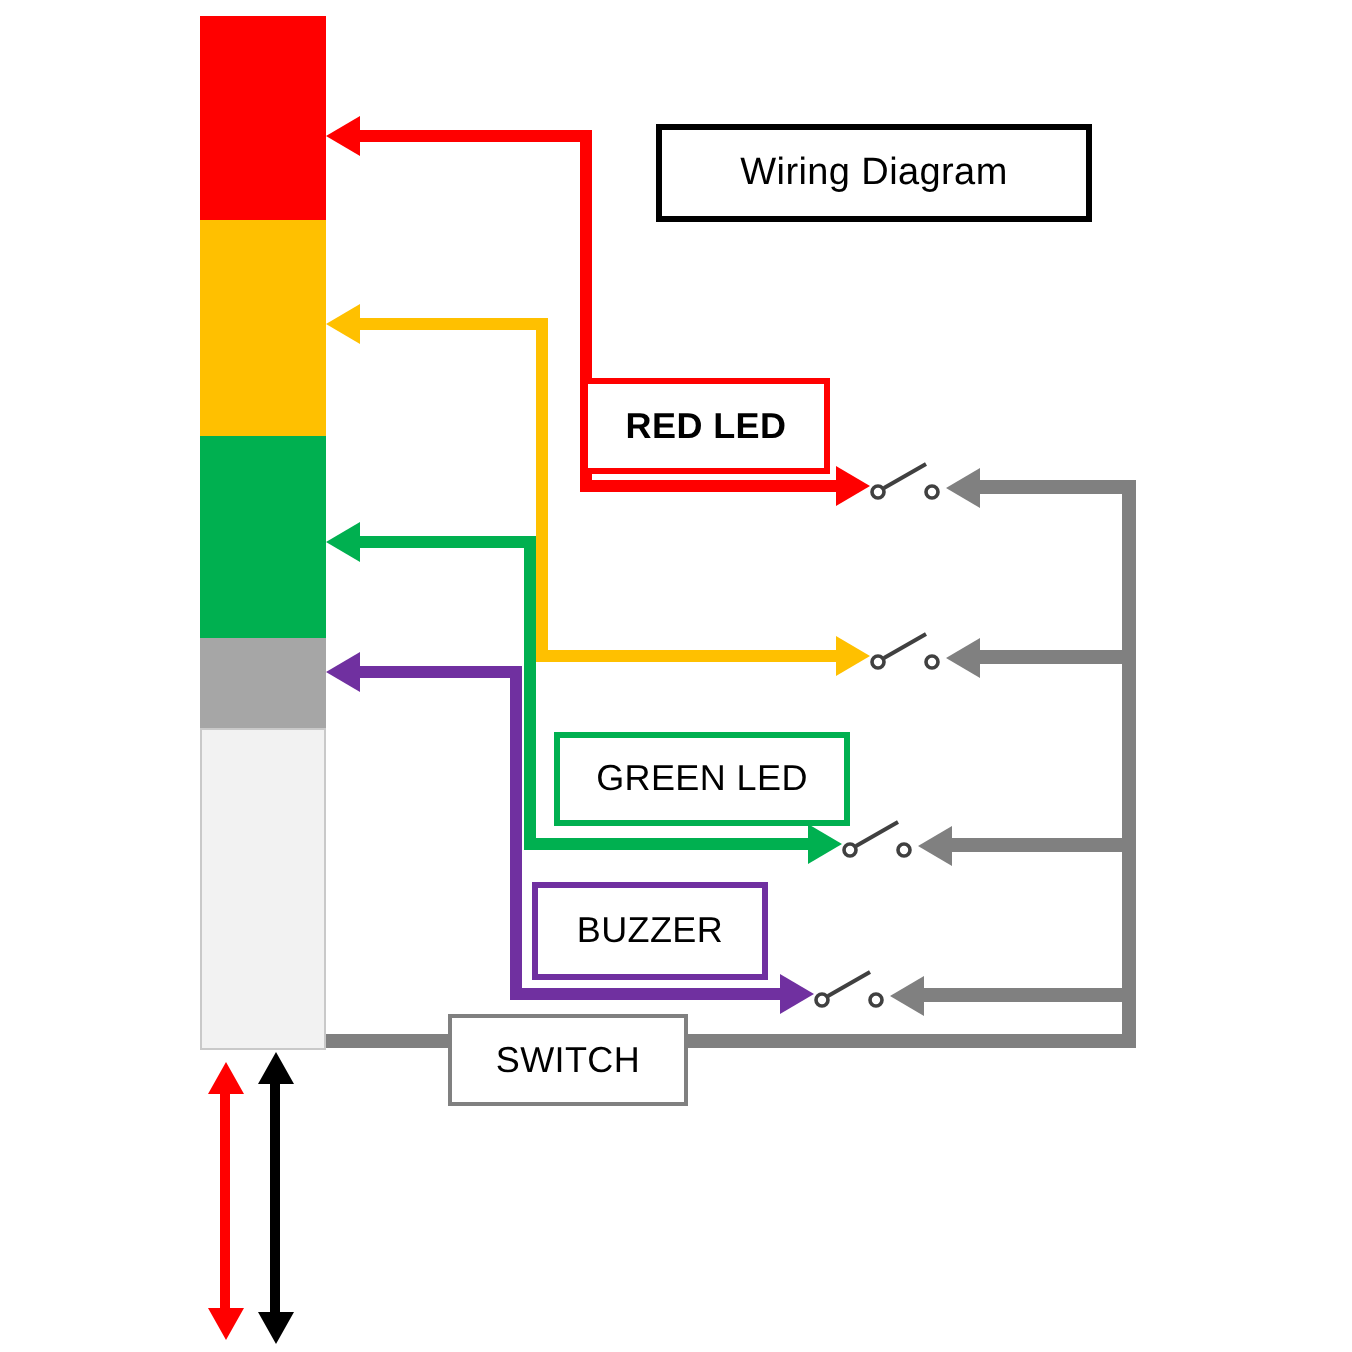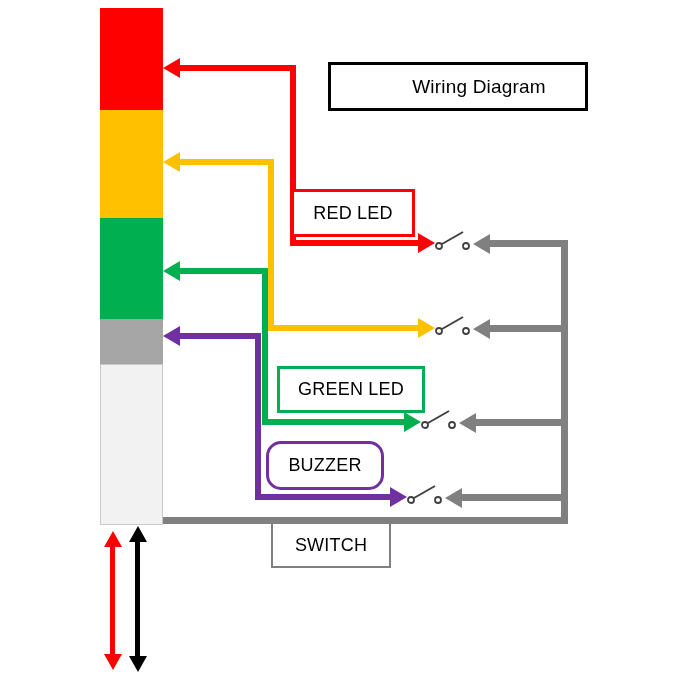--- a/index.html
+++ b/index.html
@@ -107,29 +107,29 @@
   </svg>
 
   <div class="arr arr-up c-red" style="left:104px; top:531px;"></div>
   <div class="seg c-red" style="left:110px; top:546px; width:5px; height:110px;"></div>
   <div class="arr arr-down c-red" style="left:104px; top:654px;"></div>
 
   <div class="arr arr-up c-black" style="left:129px; top:526px;"></div>
   <div class="seg c-black" style="left:135px; top:541px; width:5px; height:117px;"></div>
   <div class="arr arr-down c-black" style="left:129px; top:656px;"></div>
 
-  <div class="label-box b-black" style="left:328px; top:62px;  width:212px; height:43px; font-size:19px;padding-left:42px;">
+  <div class="label-box b-black" style="left:328px; top:62px;  width:212px; height:43px; font-size:19px;">
     <span>Wiring Diagram</span>
   </div>
-  <div class="label-box b-red" style="left:291px; top:189px; width:118px; height:42px;">
+  <div class="label-box b-red" style="left:291px; top:189px; width:118px; height:42px;font-weight:bold;">
     <span>RED LED</span>
   </div>
   <div class="label-box b-green" style="left:277px; top:366px; width:142px; height:41px;">
     <span>GREEN LED</span>
   </div>
-  <div class="label-box b-purple" style="left:266px; top:441px; width:112px; height:43px;border-radius:15px;">
+  <div class="label-box b-purple" style="left:266px; top:441px; width:112px; height:43px;">
     <span>BUZZER</span>
   </div>
-  <div class="label-box b-gray" style="left:224px; top:522px; width:116px; height:42px;margin-left:47px;">
+  <div class="label-box b-gray" style="left:224px; top:507px; width:116px; height:42px;">
     <span>SWITCH</span>
   </div>
 
 </div>
 
 </body></html>

